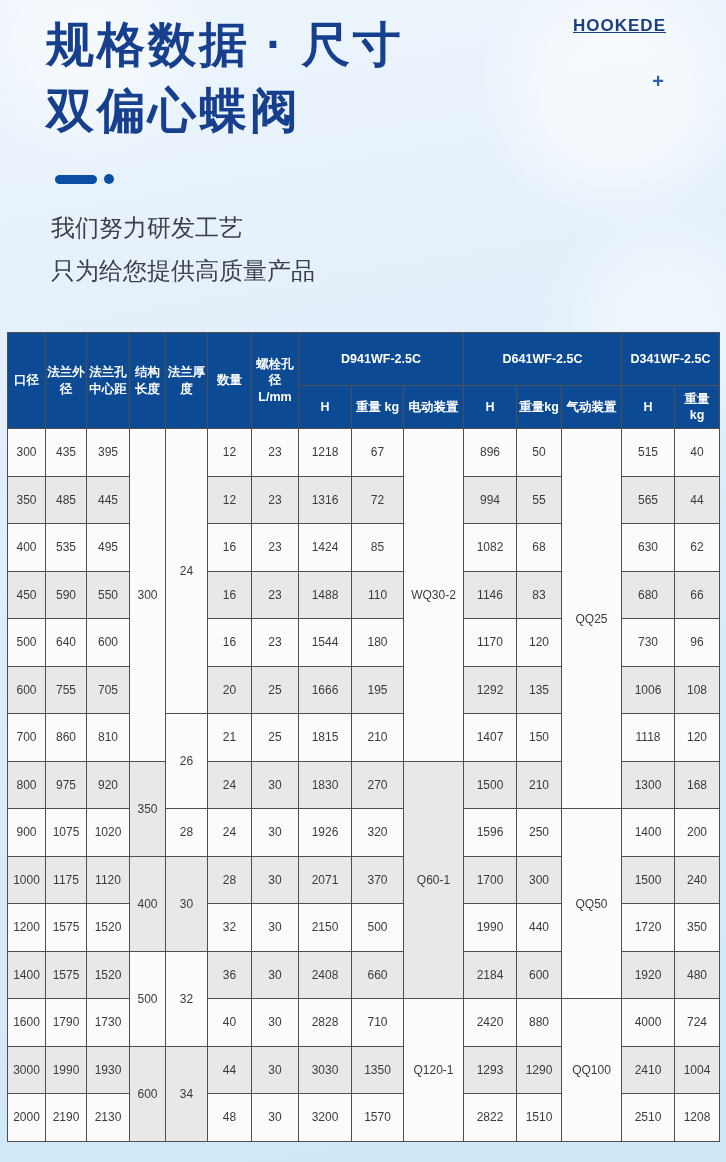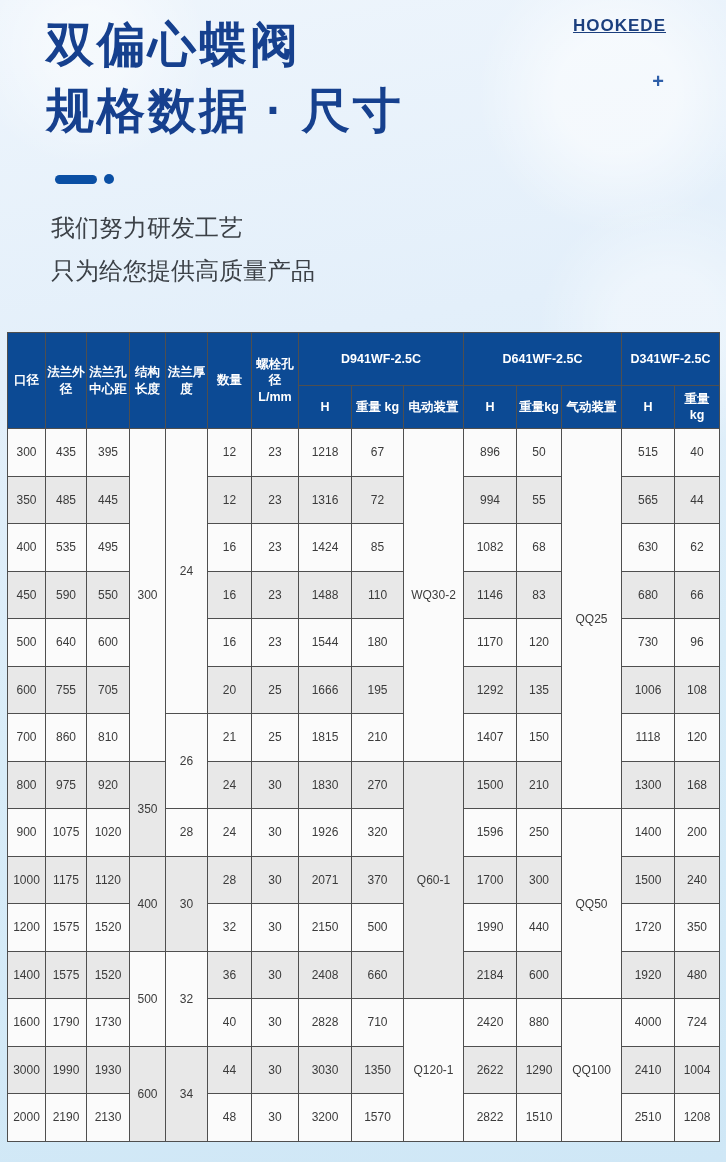--- a/index.html
+++ b/index.html
@@ -57,22 +57,22 @@
 </style>
 </head>
 <body>
 
 <div class="page">
 
   <div class="brand">HOOKEDE</div>
   <div class="plus">+</div>
 
   <div class="title">
+    <div>规格数据 · 尺寸</div>
     <div>双偏心蝶阀</div>
-    <div>规格数据 · 尺寸</div>
   </div>
 
   <div class="separator">
     <span class="sep-line"></span>
     <span class="sep-dot"></span>
   </div>
 
   <div class="tagline">
     <div>我们努力研发工艺</div>
     <div>只为给您提供高质量产品</div>
@@ -309,21 +309,21 @@
           <tr>
             <td class="g">3000</td>
             <td class="g">1990</td>
             <td class="g">1930</td>
             <td rowspan="2" class="g">600</td>
             <td rowspan="2" class="g">34</td>
             <td class="g">44</td>
             <td class="g">30</td>
             <td class="g">3030</td>
             <td class="g">1350</td>
-            <td class="g">2622</td>
+            <td class="g">1293</td>
             <td class="g">1290</td>
             <td class="g">2410</td>
             <td class="g">1004</td>
           </tr>
           <tr>
             <td class="w">2000</td>
             <td class="w">2190</td>
             <td class="w">2130</td>
             <td class="w">48</td>
             <td class="w">30</td>

